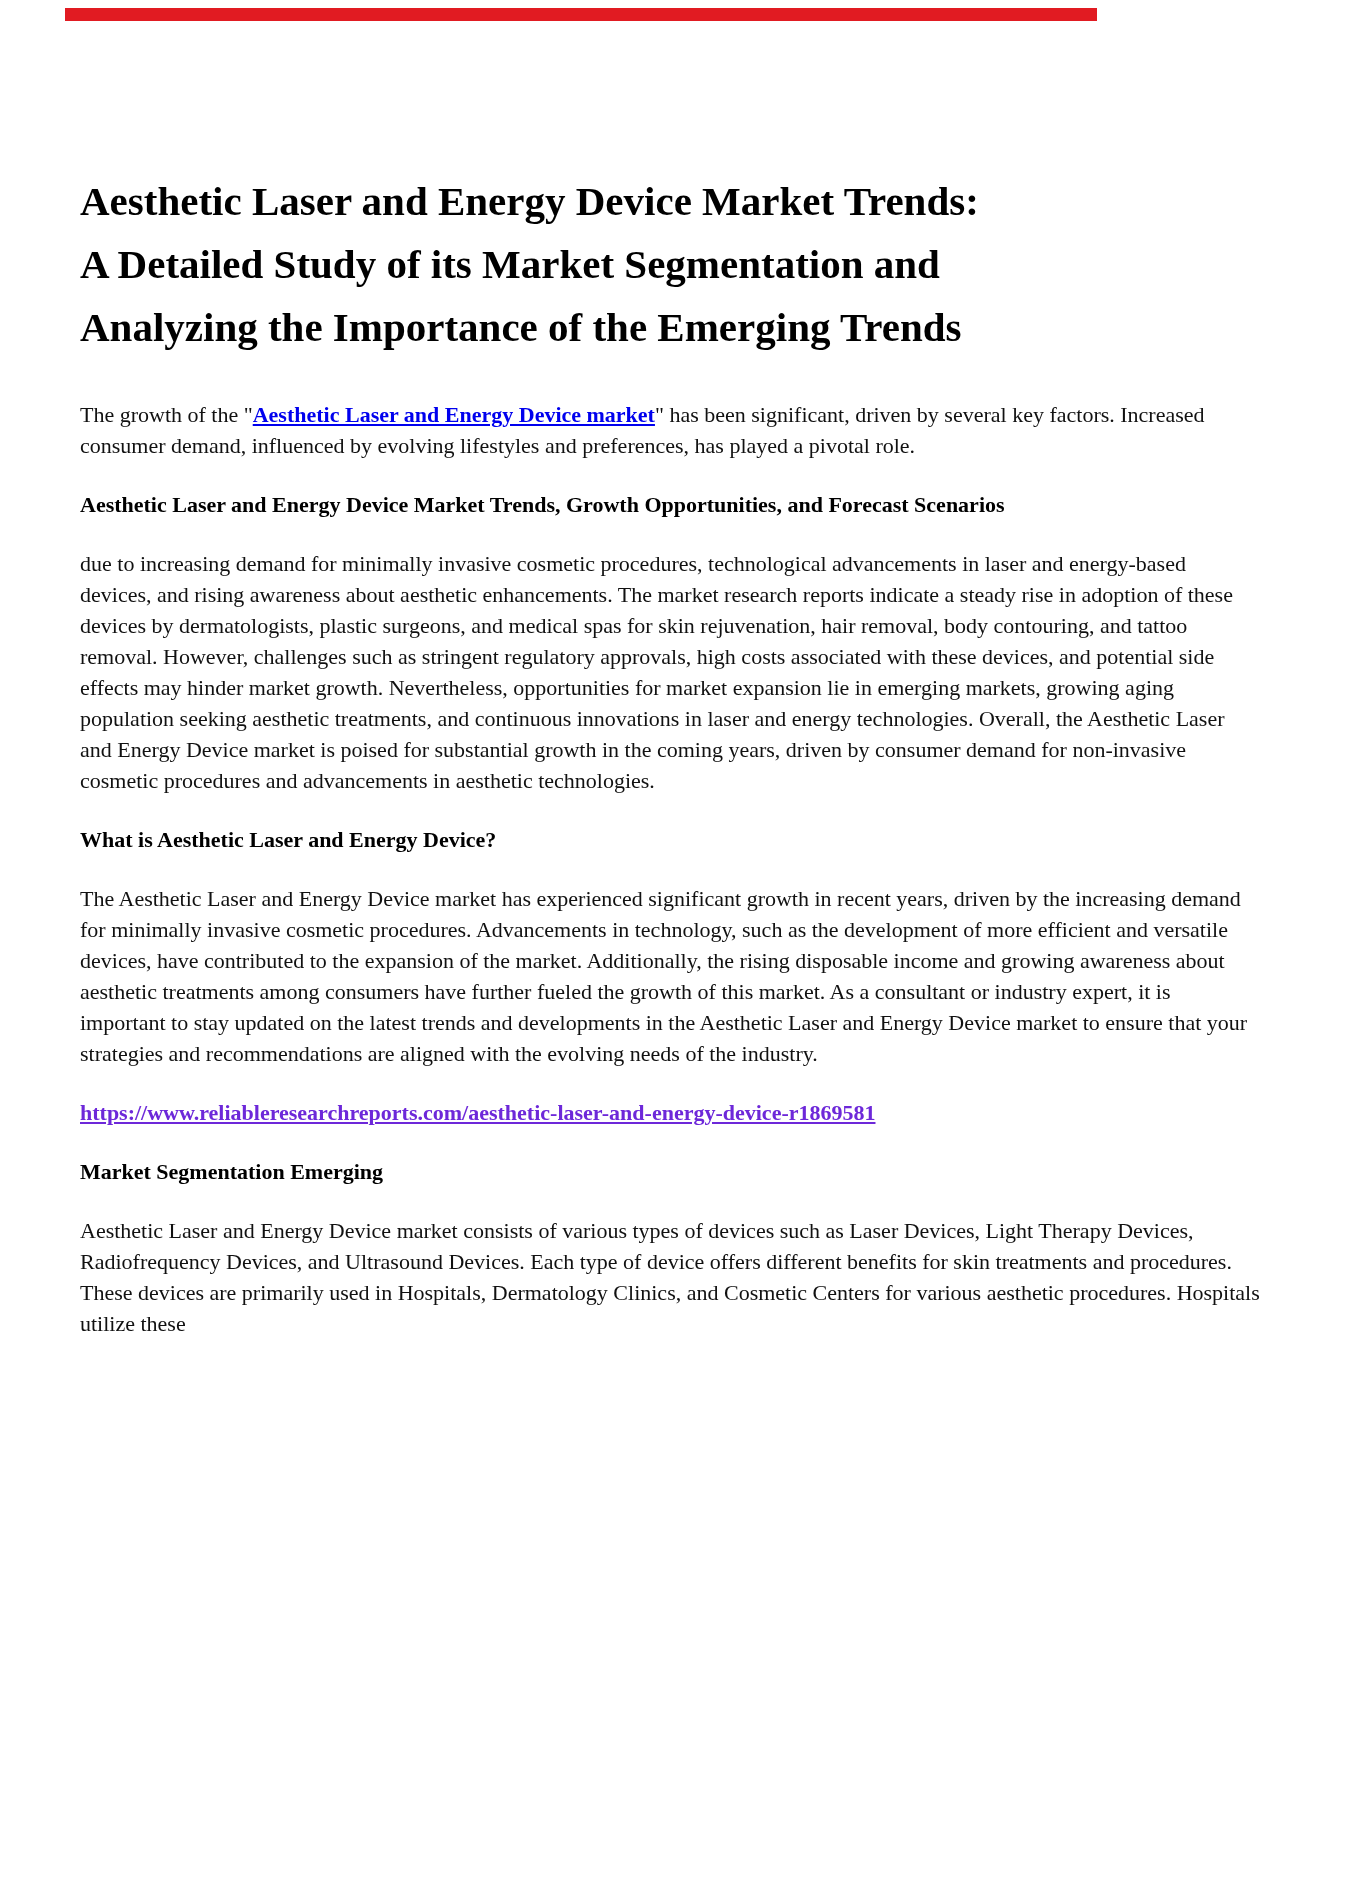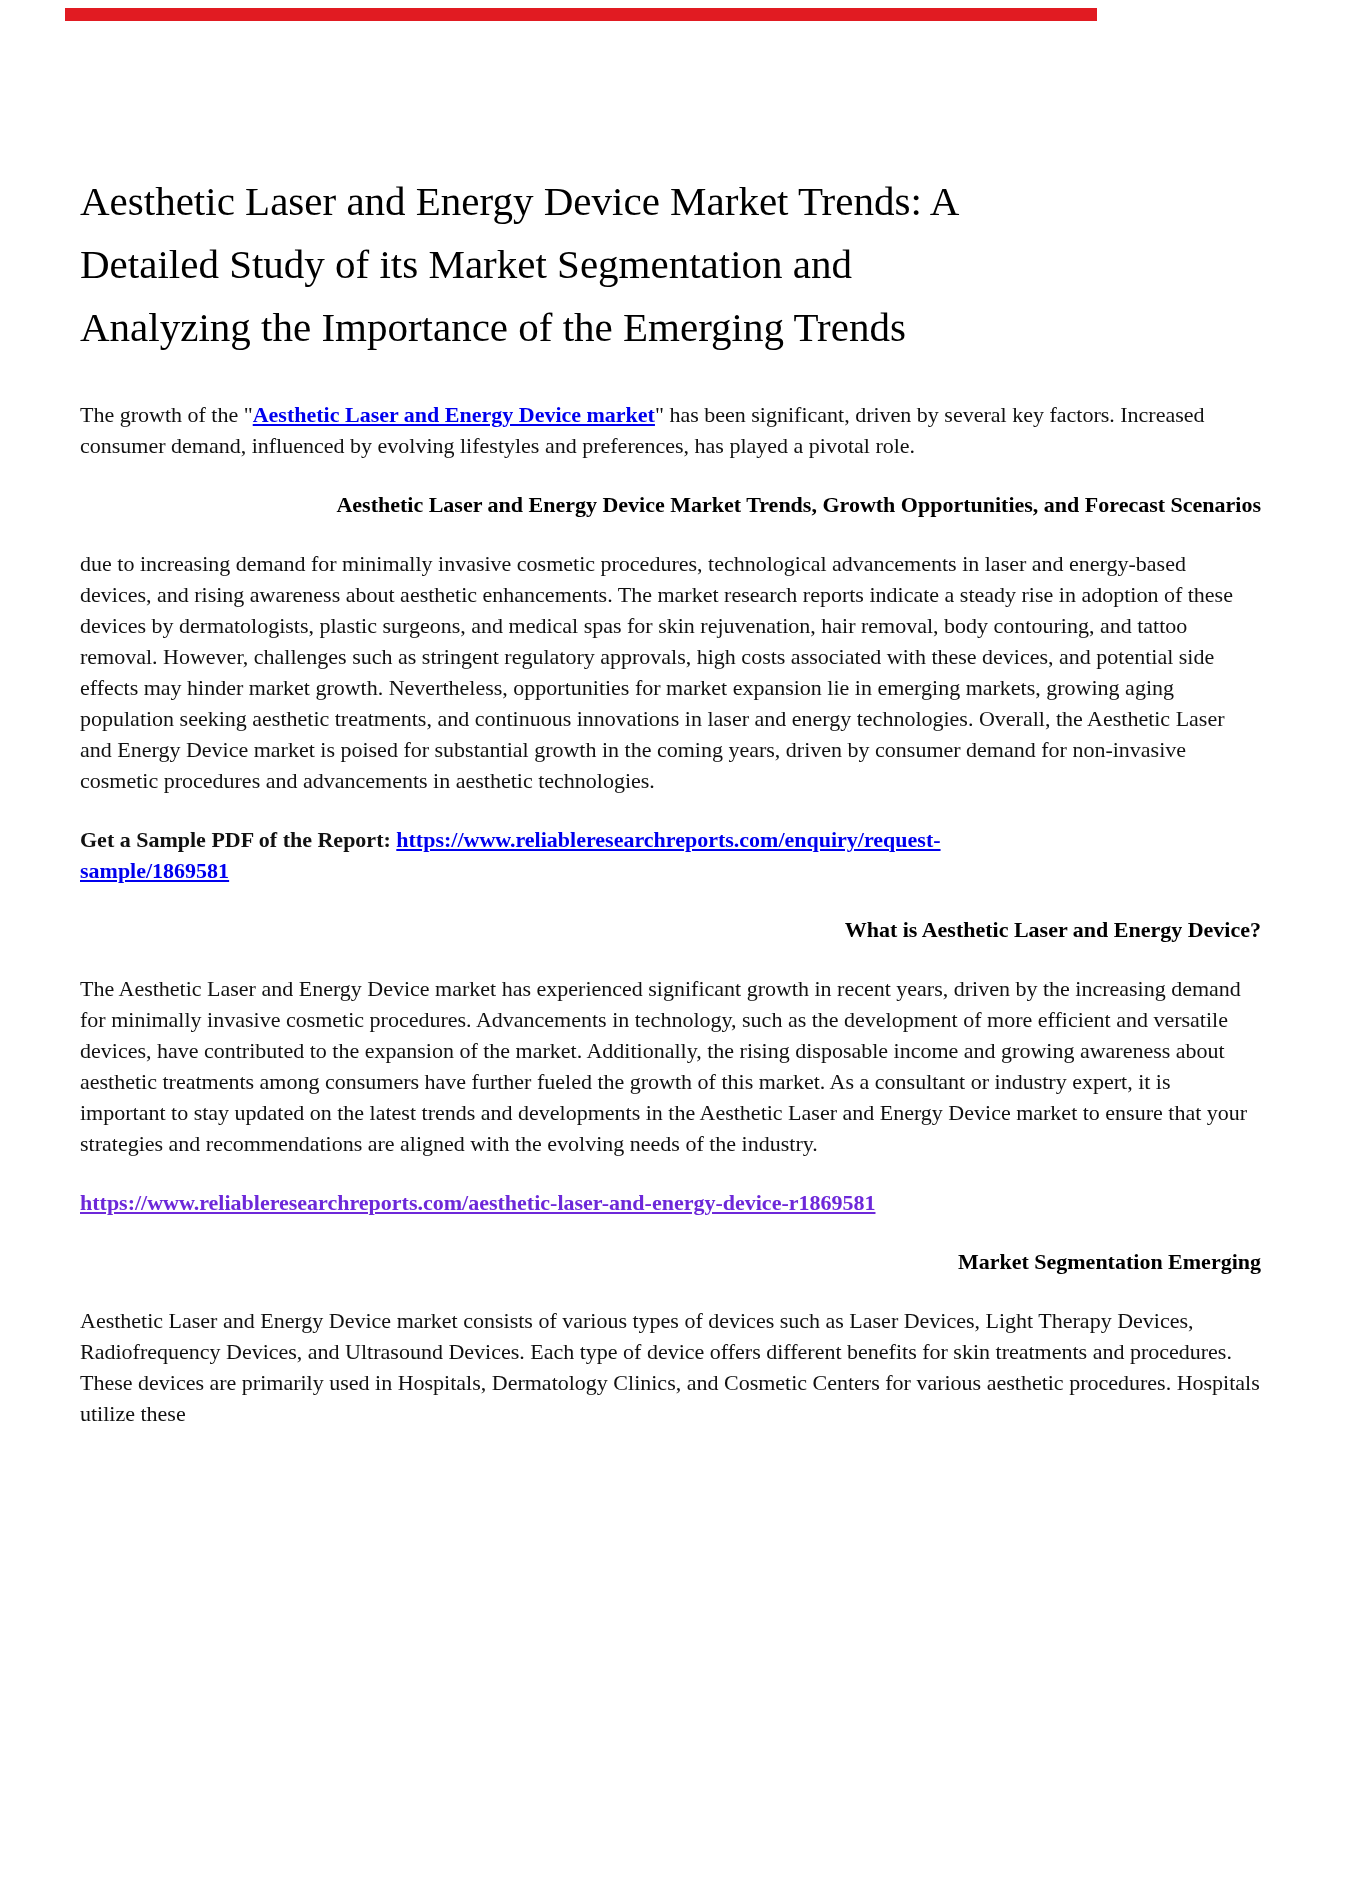--- a/index.html
+++ b/index.html
@@ -27,37 +27,36 @@
   .content {
     position: absolute;
     left: 80px;
     top: 0;
     width: 1181px;
   }
   h1.title {
     width: 900px;
     font-size: 41px;
     line-height: 63px;
-    font-weight: 400;
+    font-weight: 700;
     margin: 170px 0 40px 0;
     color: #000000;
   }
   .body-text {
     font-size: 22px;
     line-height: 31px;
     margin: 28px 0;
     color: #111111;
   }
   h2.subhead {
     font-size: 22px;
     line-height: 31px;
     font-weight: 700;
     margin: 28px 0;
     color: #000000;
-    text-align: right;
   }
   .bold { font-weight: 700; text-align: center; }
   a.link {
     color: #0000ee;
     text-decoration: underline;
     cursor: pointer;
   }
   .sample-block { max-width: 940px; }
 </style>
 </head>
@@ -71,21 +70,20 @@
 
     <h1 class="title">Aesthetic Laser and Energy Device Market Trends: A Detailed Study of its Market Segmentation and Analyzing the Importance of the Emerging Trends</h1>
 
     <p class="body-text"><span>The growth of the "</span><a class="link bold" href="#" style="color: rgb(0, 0, 238);">Aesthetic Laser and Energy Device market</a><span>" has been significant, driven by several key factors. Increased consumer demand, influenced by evolving lifestyles and preferences, has played a pivotal role.</span></p>
 
     <h2 class="subhead">Aesthetic Laser and Energy Device Market Trends, Growth Opportunities, and Forecast Scenarios</h2>
 
     <p class="body-text">due to increasing demand for minimally invasive cosmetic procedures, technological advancements in laser and energy-based devices, and rising awareness about aesthetic enhancements. The market research reports indicate a steady rise in adoption of these devices by dermatologists, plastic surgeons, and medical spas for skin rejuvenation, hair removal, body contouring, and tattoo removal. However, challenges such as stringent regulatory approvals, high costs associated with these devices, and potential side effects may hinder market growth. Nevertheless, opportunities for market expansion lie in emerging markets, growing aging population seeking aesthetic treatments, and continuous innovations in laser and energy technologies. Overall, the Aesthetic Laser and Energy Device market is poised for substantial growth in the coming years, driven by consumer demand for non-invasive cosmetic procedures and advancements in aesthetic technologies.</p>
 
 
-    <p class="body-text sample-block"><span class="bold">Get a Sample PDF of the Report: </span><a class="link bold" href="#" style="color: rgb(0, 0, 238);">https://www.reliableresearchreports.com/enquiry/request-sample/1869581</a></p>
 
     <h2 class="subhead">What is Aesthetic Laser and Energy Device?</h2>
 
     <p class="body-text">The Aesthetic Laser and Energy Device market has experienced significant growth in recent years, driven by the increasing demand for minimally invasive cosmetic procedures. Advancements in technology, such as the development of more efficient and versatile devices, have contributed to the expansion of the market. Additionally, the rising disposable income and growing awareness about aesthetic treatments among consumers have further fueled the growth of this market. As a consultant or industry expert, it is important to stay updated on the latest trends and developments in the Aesthetic Laser and Energy Device market to ensure that your strategies and recommendations are aligned with the evolving needs of the industry.</p>
 
     <p class="body-text"><a class="link bold" href="#" style="color: #6d28d9;">https://www.reliableresearchreports.com/aesthetic-laser-and-energy-device-r1869581</a></p>
 
     <h2 class="subhead">Market Segmentation Emerging</h2>
 
     <p class="body-text">Aesthetic Laser and Energy Device market consists of various types of devices such as Laser Devices, Light Therapy Devices, Radiofrequency Devices, and Ultrasound Devices. Each type of device offers different benefits for skin treatments and procedures. These devices are primarily used in Hospitals, Dermatology Clinics, and Cosmetic Centers for various aesthetic procedures. Hospitals utilize these</p>

